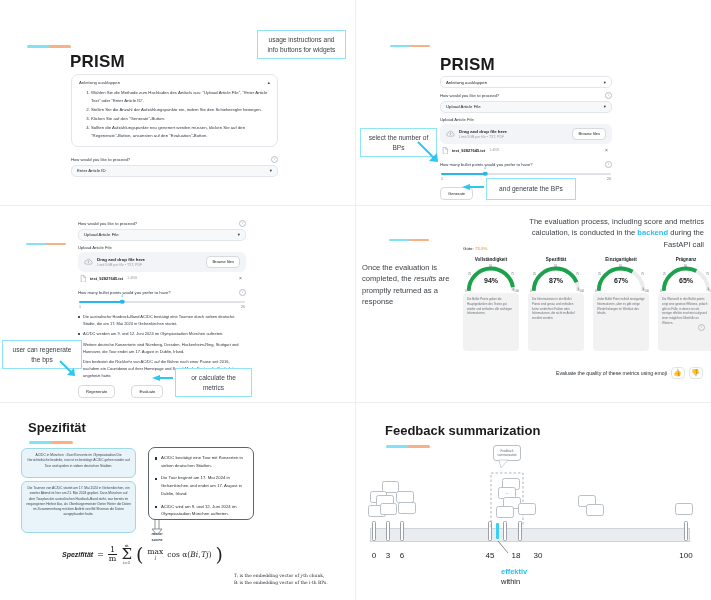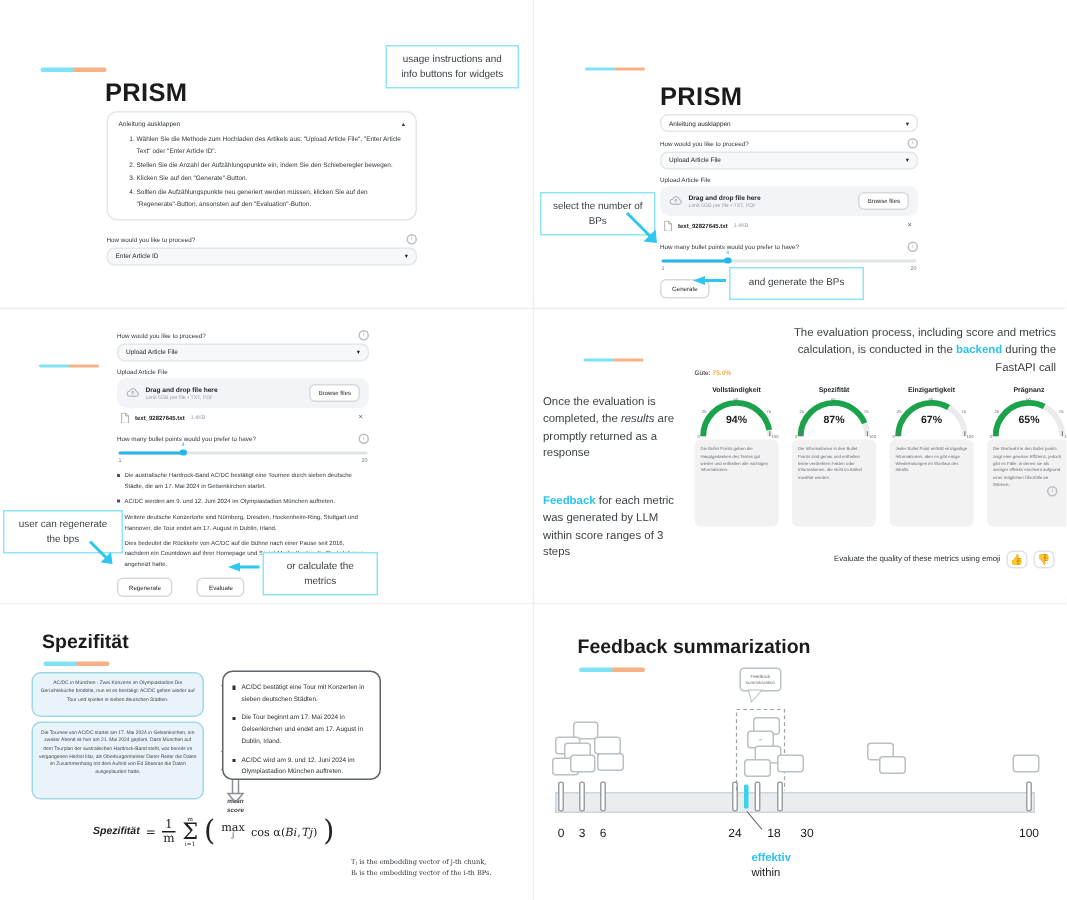--- a/index.html
+++ b/index.html
@@ -317,23 +317,20 @@
     <div class="grad sm" style="position:absolute;left:33px;top:33px;"></div>
 
     <div class="annotext" style="left:152px;top:10px;width:196px;text-align:right;">
       <span>The evaluation process, including score and metrics calculation, is conducted in the </span><span class="hl">backend</span><span> during the FastAPI call</span>
     </div>
 
     <div class="annotext" style="left:6px;top:56px;width:93px;">
       <span>Once the evaluation is completed, the </span><span class="it">results</span><span> are promptly returned as a response</span>
     </div>
 
-    <div class="annotext" style="left:6px;top:122px;width:93px;">
-      <span class="hl">Feedback</span><span> for each metric was generated by LLM within score ranges of 3 steps</span>
-    </div>
 
     <div class="guete" style="position:absolute;left:107px;top:40px;">
       <span>Güte:</span>
       <b>75.0%</b>
     </div>
 
     <div class="gauges" style="position:absolute;left:105px;top:51px;">
 
       <div class="gcol">
         <div class="gname">Vollständigkeit</div>
@@ -500,21 +497,21 @@
     <div class="tick" style="left:132px;top:118px;"></div>
     <div class="tick" style="left:147px;top:118px;"></div>
     <div class="tick" style="left:162px;top:118px;"></div>
     <div class="tick" style="left:328px;top:118px;"></div>
 
     <div class="cur" style="left:140px;top:120px;"></div>
 
     <div class="ticklbl" style="left:18px;top:148px;">0</div>
     <div class="ticklbl" style="left:32px;top:148px;">3</div>
     <div class="ticklbl" style="left:46px;top:148px;">6</div>
-    <div class="ticklbl" style="left:134px;top:148px;">24</div>
+    <div class="ticklbl" style="left:134px;top:148px;">45</div>
     <div class="ticklbl" style="left:160px;top:148px;">18</div>
     <div class="ticklbl" style="left:182px;top:148px;">30</div>
     <div class="ticklbl" style="left:330px;top:148px;">100</div>
 
     <svg class="arrow" style="left:138px;top:138px;" width="20" height="14">
       <line x1="4" y1="0" x2="14" y2="12" stroke="#54595e" stroke-width=".7"></line>
     </svg>
     <div style="position:absolute;left:145px;top:164px;font-size:7.5px;line-height:1.3;">
       <div class="hl">effektiv</div>
       <div>within</div>

